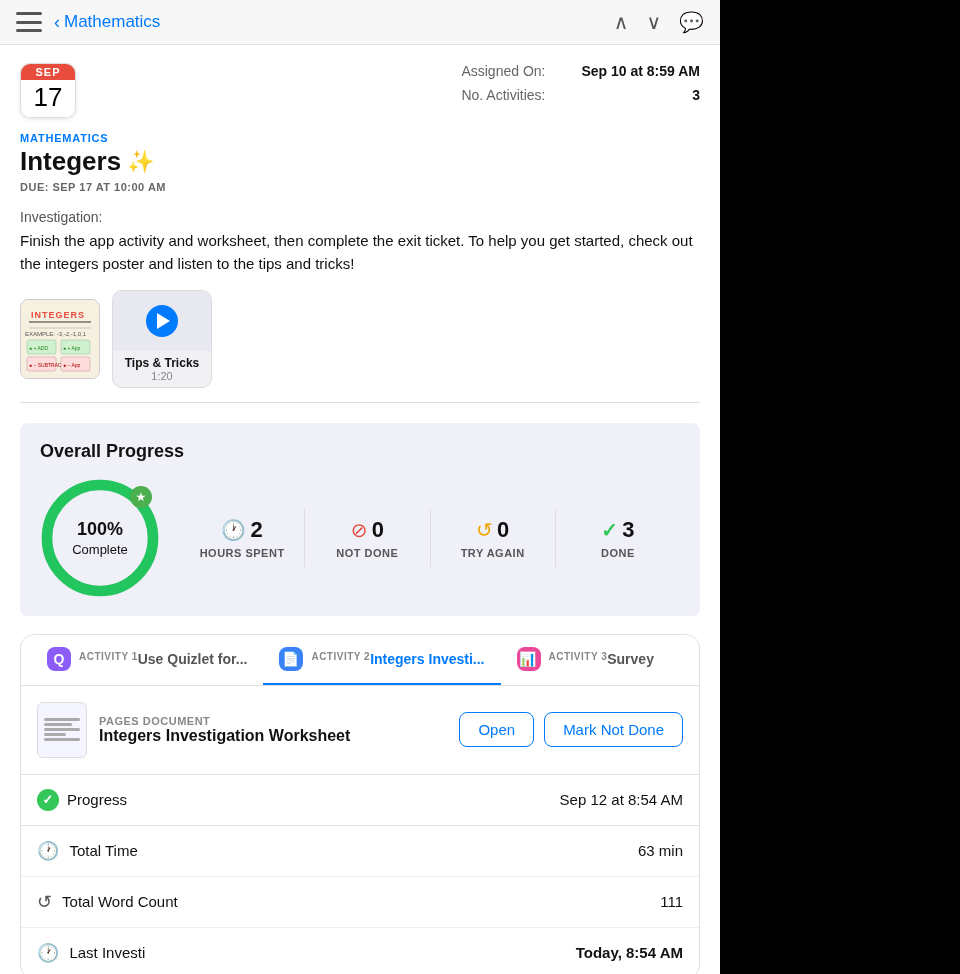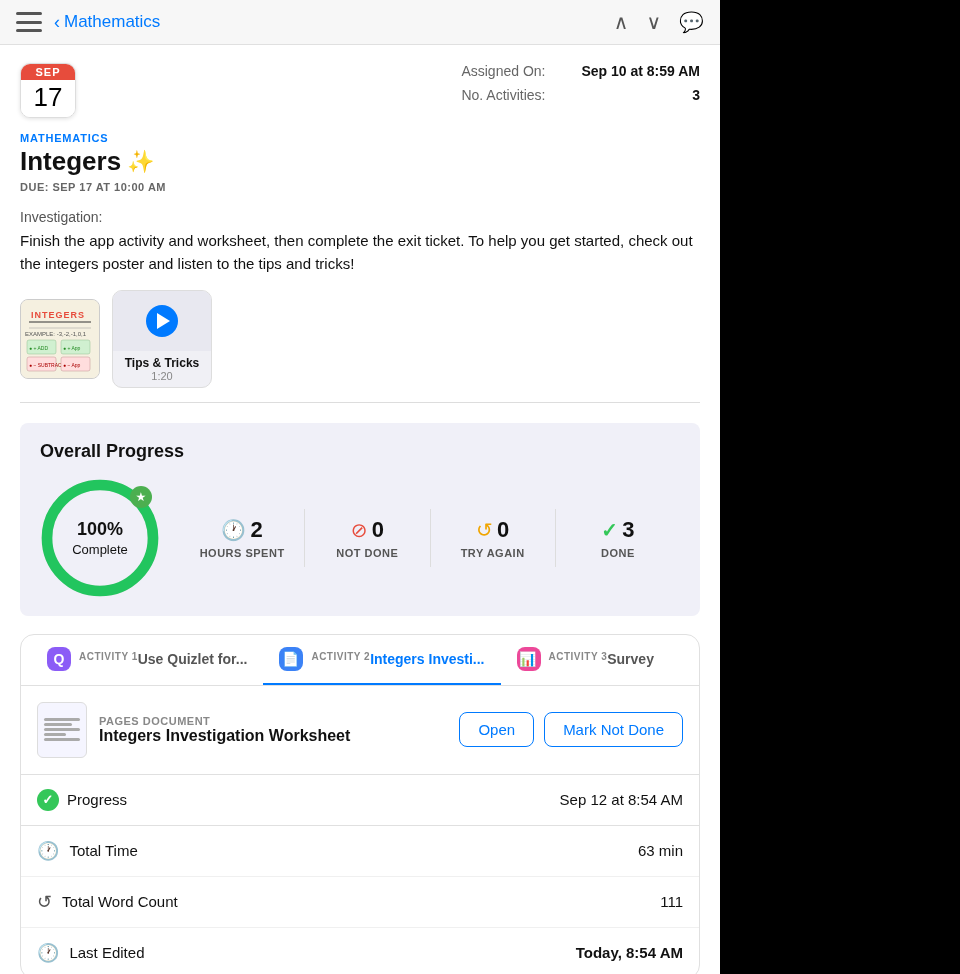--- a/index.html
+++ b/index.html
@@ -584,21 +584,21 @@
         <div class="stats-list-item">
           <div class="stat-list-left">
             <span class="stat-list-icon">↺</span>
             <span class="stat-list-label">Total Word Count</span>
           </div>
           <span class="stat-list-value">111</span>
         </div>
         <div class="stats-list-item">
           <div class="stat-list-left">
             <span class="stat-list-icon">🕐</span>
-            <span class="stat-list-label">Last Edited</span>
+            <span class="stat-list-label">Last Investi</span>
           </div>
           <span class="stat-list-value bold">Today, 8:54 AM</span>
         </div>
       </div>
     </div>
 
   </div>
 </div>
 
 </body></html>

